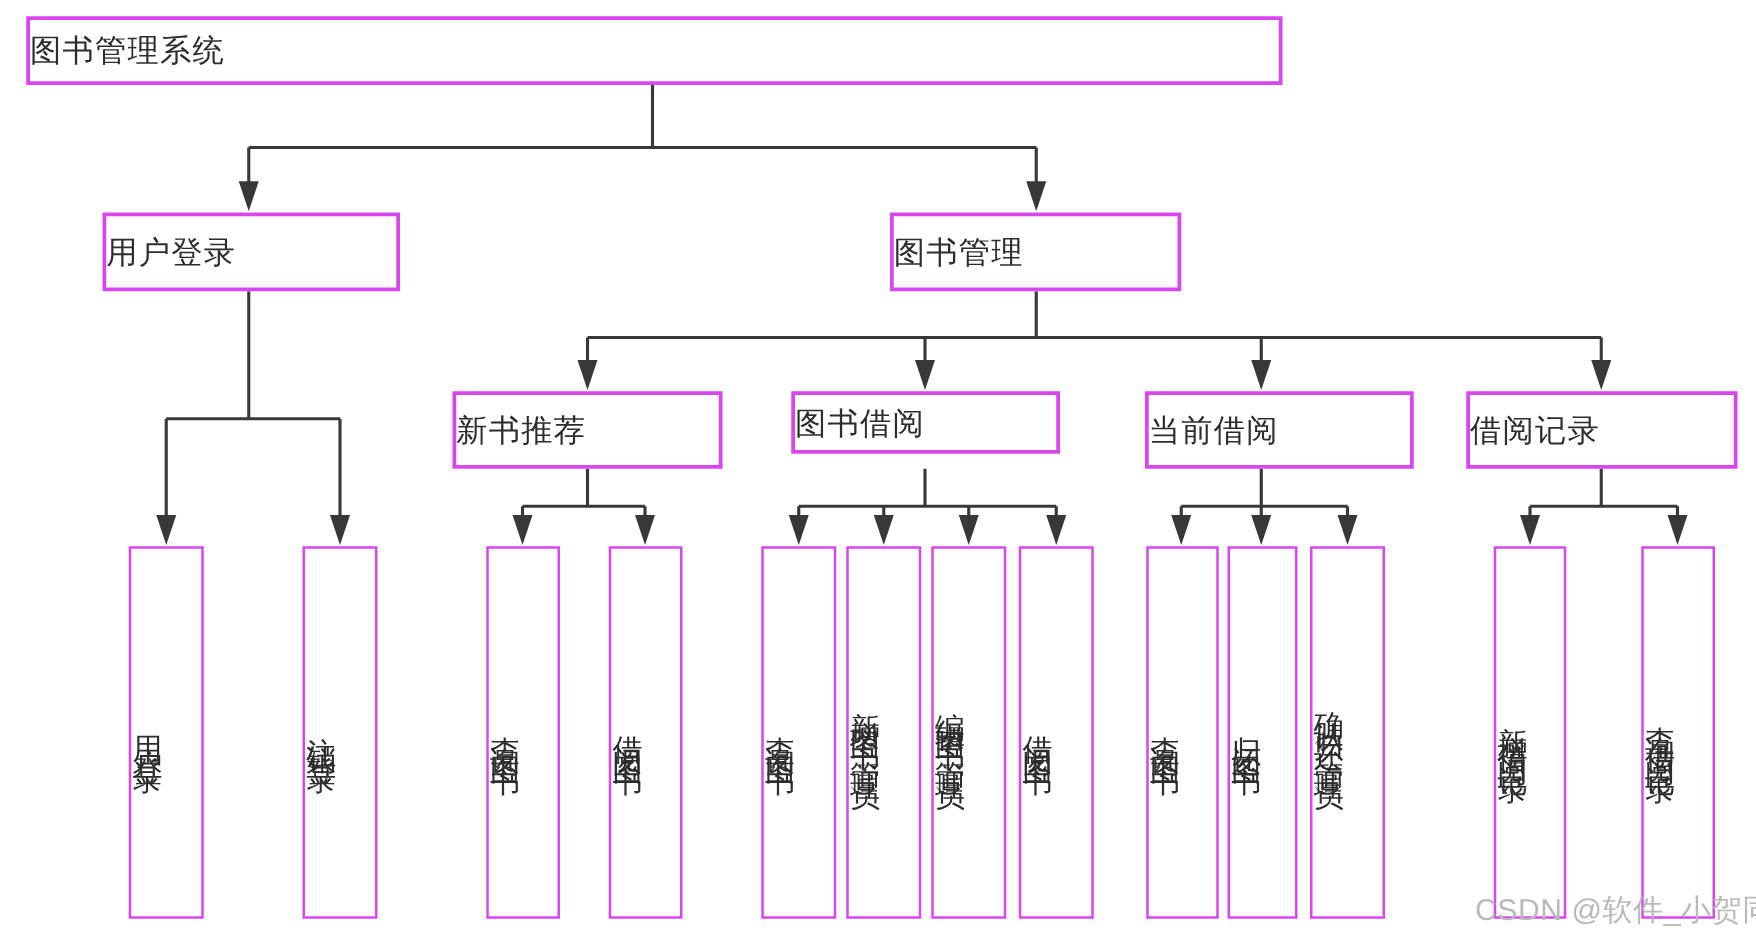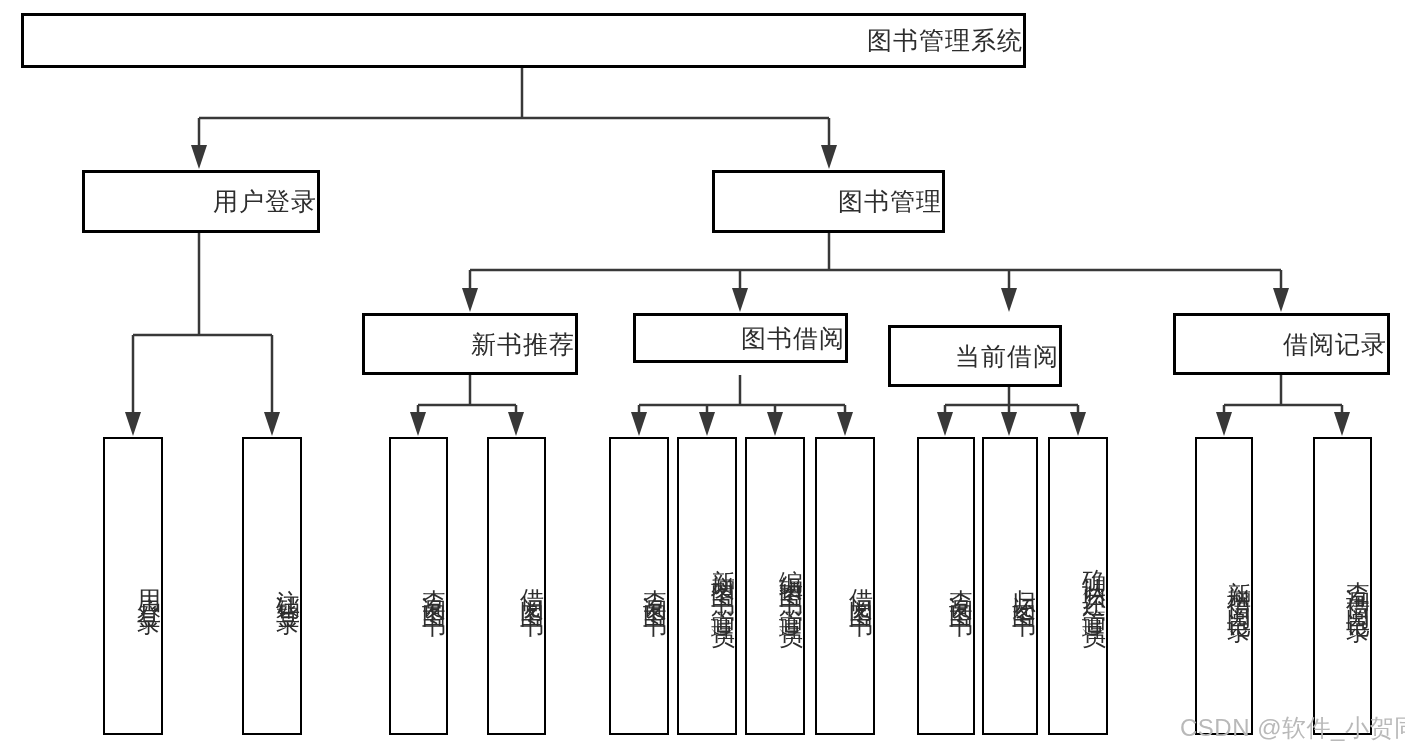--- a/index.html
+++ b/index.html
@@ -20,24 +20,24 @@
     position: absolute;
     left: 0; top: 0;
     width: 1405px;
     height: 747px;
     z-index: 1;
   }
   .node {
     position: absolute;
     box-sizing: border-box;
     background: #ffffff;
-    border: 3px solid #000000;
+    border: 3px solid #d946ef;
     display: flex;
     align-items: center;
-    justify-content: flex-end;
+    justify-content: flex-start;
     z-index: 2;
     color: #2d2d2d;
   }
   .node .lbl {
     white-space: nowrap;
     letter-spacing: 1px;
   }
   .h-node .lbl {
     font-size: 25px;
   }
@@ -58,24 +58,24 @@
     top: 712px;
     font-size: 24px;
     color: #b9b9b9;
     z-index: 5;
     white-space: nowrap;
     letter-spacing: 0.5px;
   }
   
   .n-root   { left: 21px;   top: 13px;  width: 1005px; height: 55px; }
   .n-login  { left: 82px;   top: 170px; width: 238px;  height: 63px; }
-  .n-mgmt   { left: 712px;  top: 170px; width: 233px;  height: 63px; padding-left: 18px; }
+  .n-mgmt   { left: 712px;  top: 170px; width: 233px;  height: 63px; }
   .n-rec    { left: 362px;  top: 313px; width: 216px;  height: 62px; }
   .n-borrow { left: 633px;  top: 313px; width: 215px;  height: 50px; }
-  .n-cur    { left: 888px;  top: 313px; width: 174px;  height: 62px; margin-top: 12px; }
+  .n-cur    { left: 916px;  top: 313px; width: 215px;  height: 62px; }
   .n-hist   { left: 1173px; top: 313px; width: 217px;  height: 62px; }
   .lf       { top: 437px; height: 298px; }
   .lf1  { left: 103px;  width: 60px; }
   .lf2  { left: 242px;  width: 60px; }
   .lf3  { left: 389px;  width: 59px; }
   .lf4  { left: 487px;  width: 59px; }
   .lf5  { left: 609px;  width: 60px; }
   .lf6  { left: 677px;  width: 60px; }
   .lf7  { left: 745px;  width: 60px; }
   .lf8  { left: 815px;  width: 60px; }

